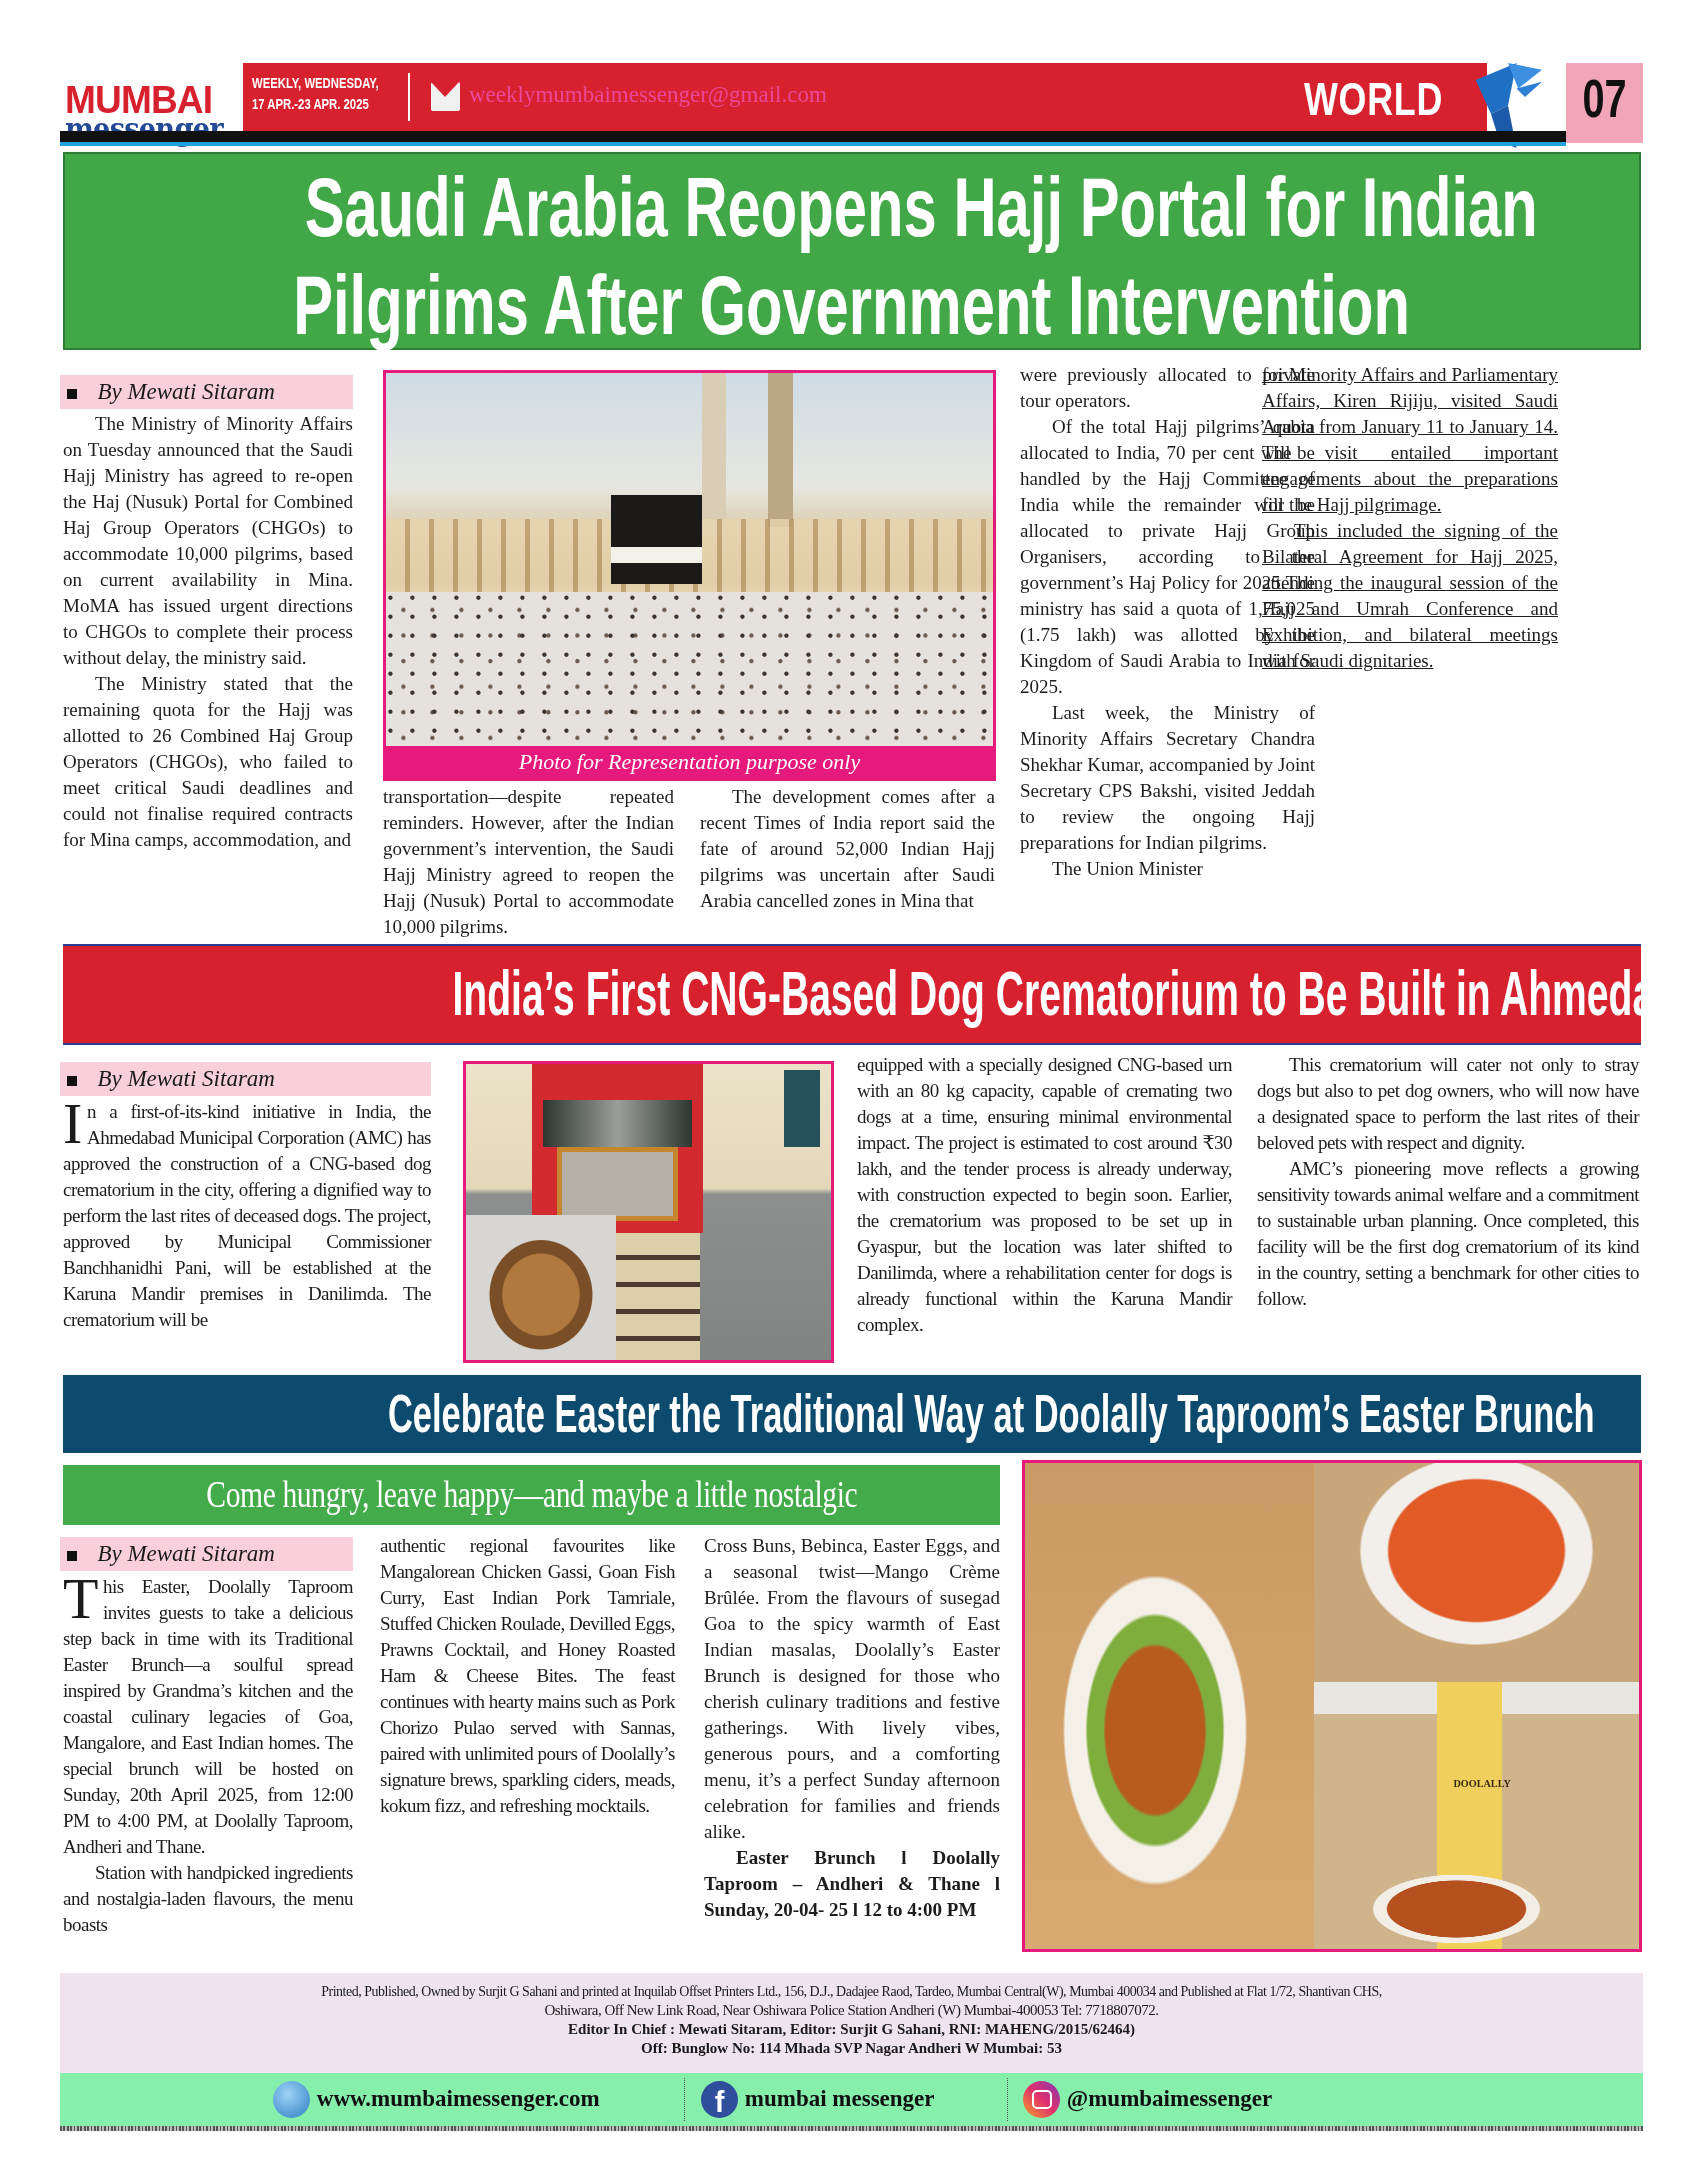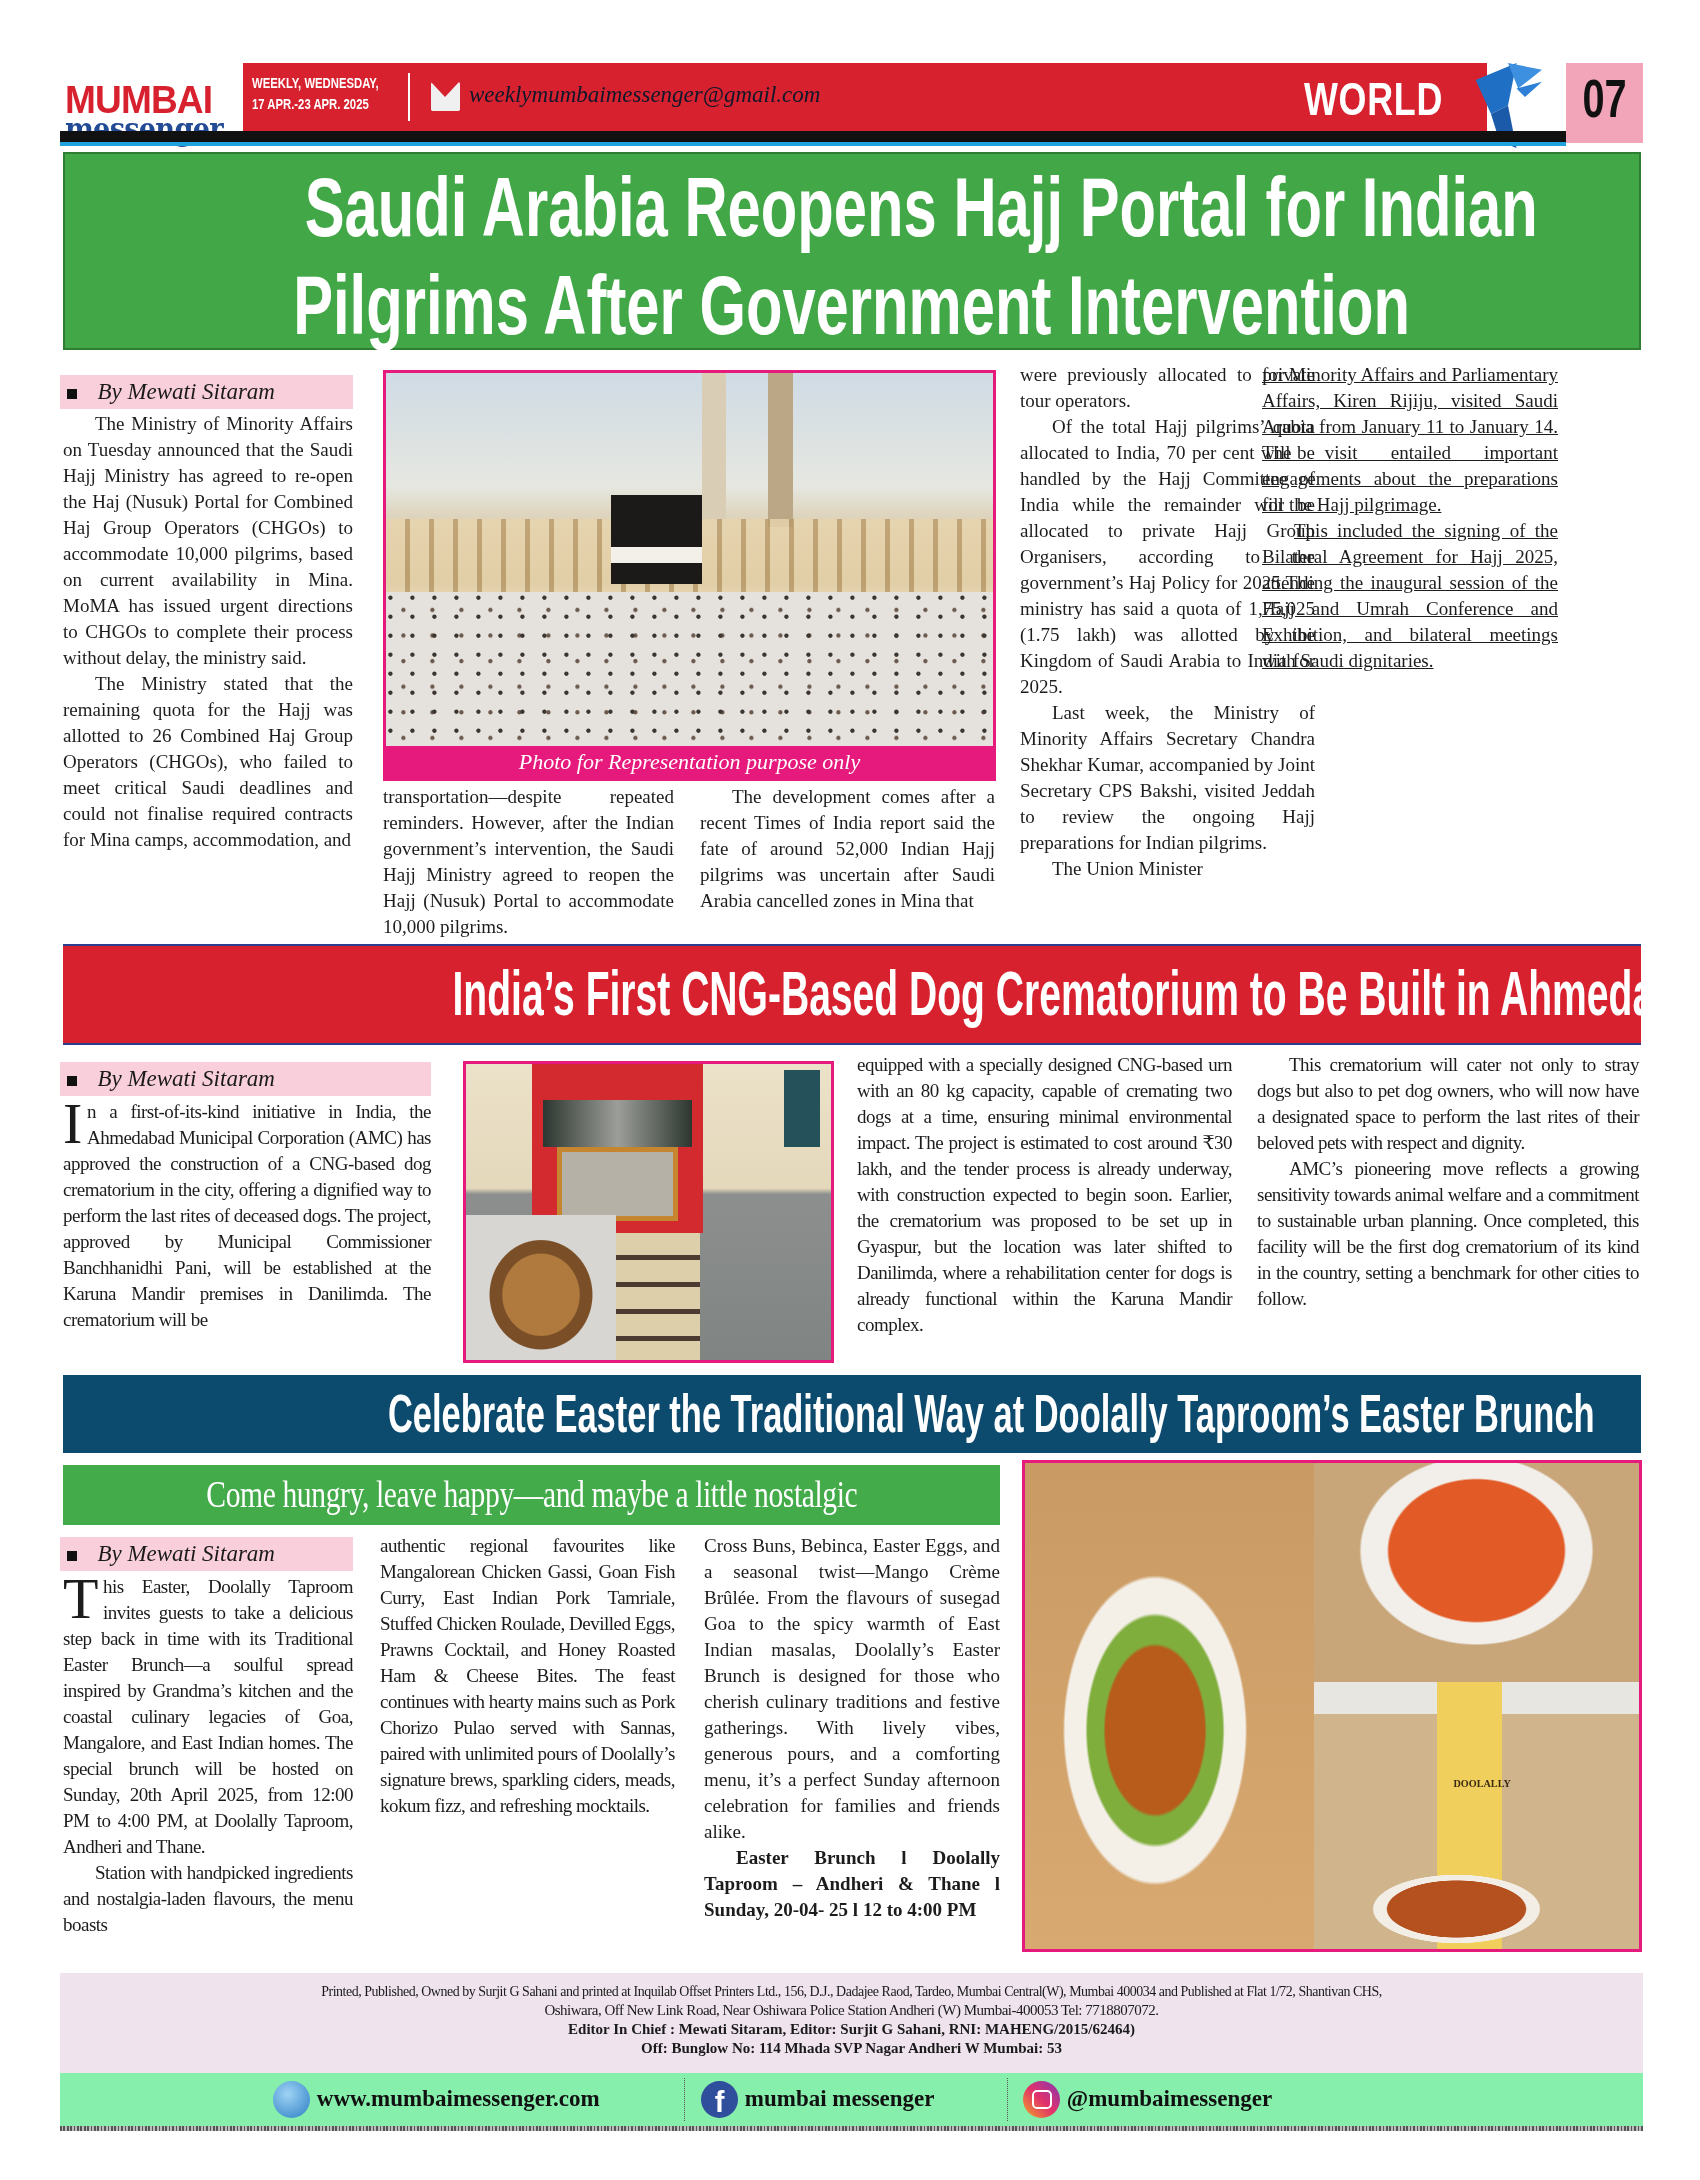--- a/index.html
+++ b/index.html
@@ -9,21 +9,21 @@
   
   .masthead { position: absolute; left: 60px; top: 63px; width: 1583px; height: 85px; }
   .logo { position: absolute; left: 0; top: 16px; width: 183px; height: 68px; background: #fff; }
   .logo-top { position: absolute; left: 5.1px; top: 1.7px; font-family: "Liberation Sans", sans-serif; font-weight: 900; font-size: 39px; letter-spacing: -0.9px; color: #d7212f; transform: scaleX(0.95); transform-origin: left; line-height: 37px; }
   .logo-bot { position: absolute; left: 5.1px; top: 34px; font-family: "DejaVu Serif", serif; font-weight: bold; font-size: 31px; color: #234a94; letter-spacing: -0.9px; line-height: 32px; transform: scaleX(0.88); transform-origin: left; }
   .red-band { position: absolute; left: 183px; top: 0; width: 1244px; height: 68px; background: #d7212f; }
   .date-block { position: absolute; left: 192px; top: 10.2px; color: #fff; font-family: "Liberation Sans", sans-serif; font-weight: bold; font-size: 14.5px; line-height: 20.4px; transform: scaleX(0.78); transform-origin: left; }
   .vsep { position: absolute; left: 348px; top: 10.2px; width: 1.7px; height: 48px; background: #fff; }
   .mail-icon { position: absolute; left: 371px; top: 19px; width: 29px; height: 29px; background: #f0f0f0; border-radius: 1.7px; }
   .mail-icon::before { content: ""; position: absolute; left: 0; top: 0; border-left: 14.5px solid transparent; border-right: 14.5px solid transparent; border-top: 15.3px solid #d7212f; }
-  .email { position: absolute; left: 409px; top: 19px; color: #0f172a; font-size: 23px; font-style: italic; }
+  .email { position: absolute; left: 409px; top: 19px; color: #ec4899; font-size: 23px; }
   .section-name { position: absolute; left: 1244px; top: 8.5px; color: #fff; font-family: "Liberation Sans", sans-serif; font-weight: 900; font-size: 46px; transform: scaleX(0.78); transform-origin: left; letter-spacing: 0.9px; }
   .bird-icon { position: absolute; left: 1397px; top: 0; width: 85px; height: 85px; }
   .page-box { position: absolute; left: 1506px; top: 0; width: 77px; height: 80px; background: #f2a4b8; }
   .page-num { position: absolute; left: 0; width: 77px; top: 5.1px; text-align: center; font-family: "Liberation Sans", sans-serif; font-weight: 900; font-size: 53px; color: #111; transform: scaleX(0.75); }
   .black-strip { position: absolute; left: 0; top: 68px; width: 1506px; height: 11px; background: #111; }
   .blue-strip { position: absolute; left: 0; top: 79px; width: 1506px; height: 4.3px; background: #1fa2dc; }
 
   
   .banner { position: absolute; left: 63px; width: 1578px; color: #fff; text-align: center; font-family: "Liberation Sans", sans-serif; font-weight: 900; }
   .banner span { display: inline-block; transform-origin: center; }

